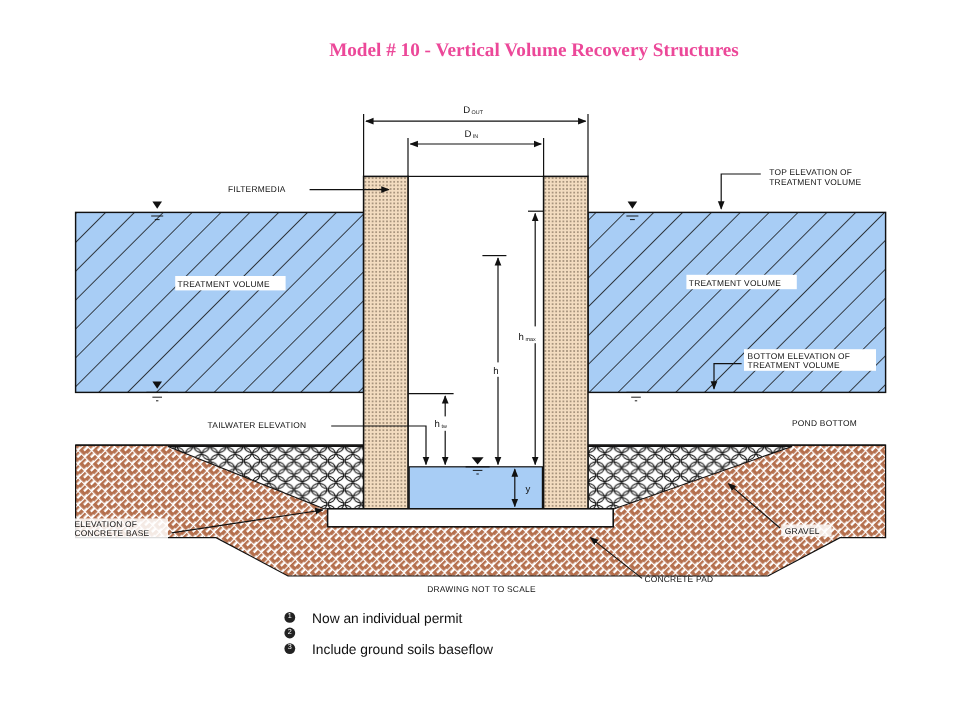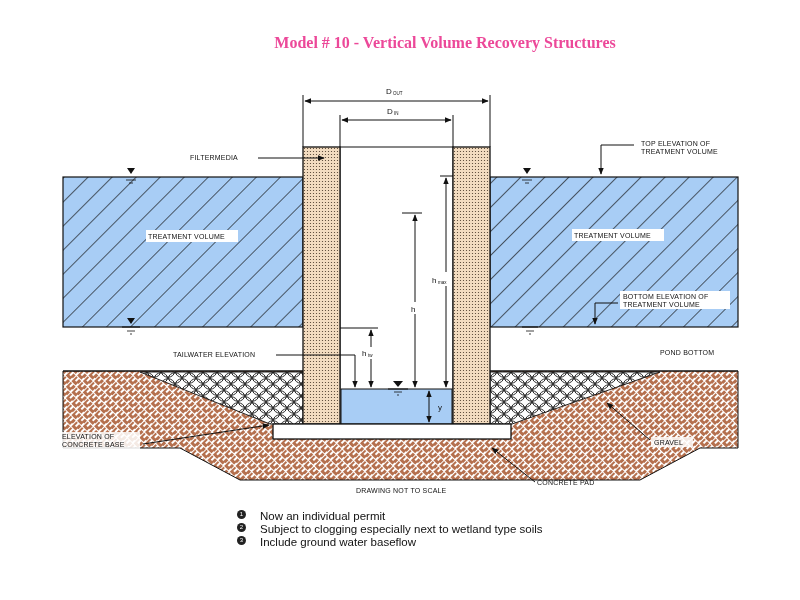--- a/index.html
+++ b/index.html
@@ -173,19 +173,18 @@
   <text class="lbl" x="356" y="493">DRAWING NOT TO SCALE</text>
 </svg>
 
 <div class="notes">
   <div class="item">
     <span class="num">1</span>
     <span>Now an individual permit</span>
   </div>
   <div class="item">
     <span class="num">2</span>
-    <span>Subject to clogging especially next to wetland type soils</span>
   </div>
   <div class="item">
     <span class="num">3</span>
-    <span>Include ground water baseflow</span>
+    <span>Include ground soils baseflow</span>
   </div>
 </div>
 
 </body></html>

